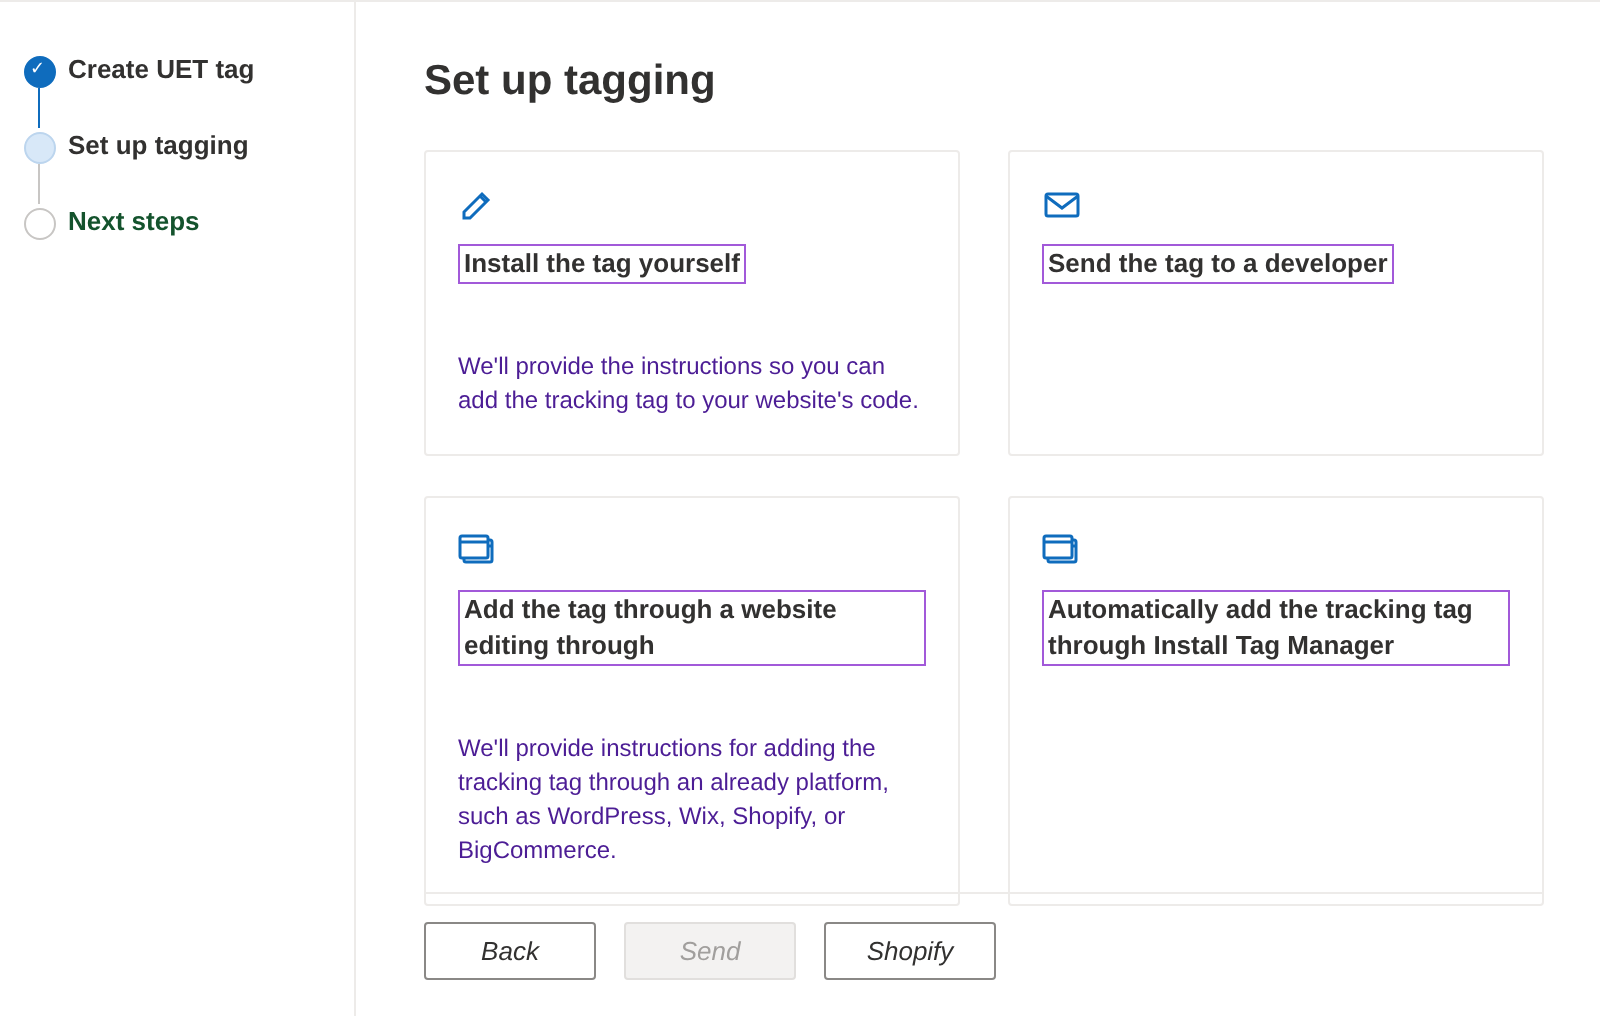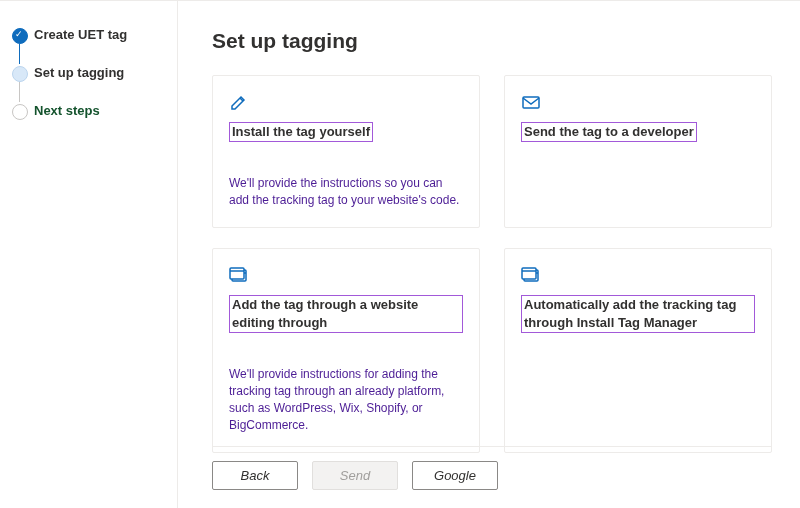--- a/index.html
+++ b/index.html
@@ -112,16 +112,16 @@
         <div class="card-title-wrap">
           <span class="card-title">Automatically add the tracking tag through Install Tag Manager</span>
         </div>
       </div>
 
     </div>
 
     <div class="footer">
       <button class="btn">Back</button>
       <button class="btn disabled">Send</button>
-      <button class="btn cancel">Google</button>
+      <button class="btn cancel">Shopify</button>
     </div>
   </main>
 </div>
 
 </body></html>

